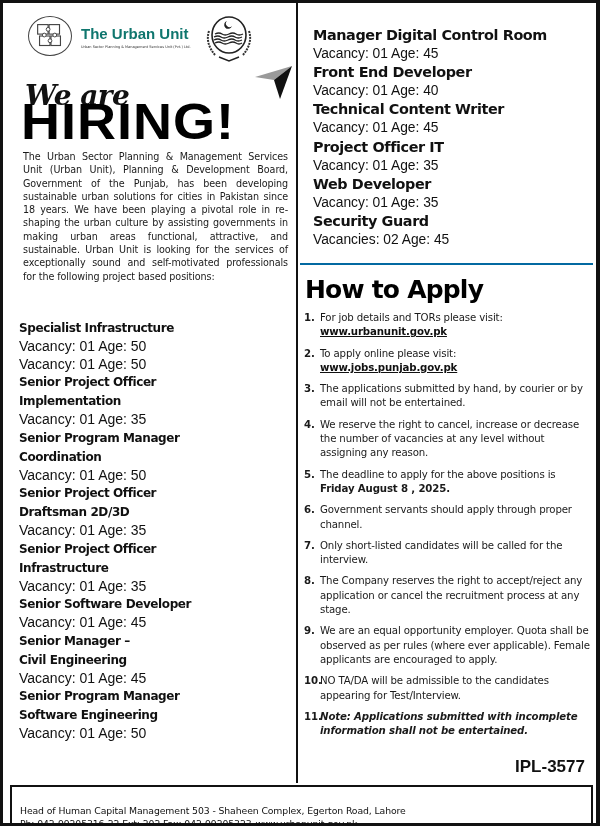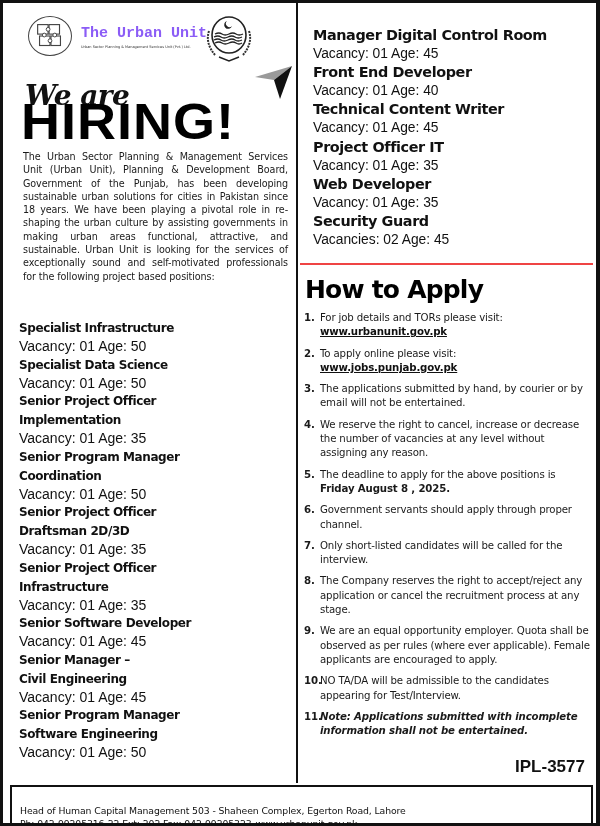--- a/index.html
+++ b/index.html
@@ -6,37 +6,37 @@
   html, body { width: 600px; height: 826px; background: #fff; overflow: hidden; }
   body { position: relative; font-family: "DejaVu Sans", sans-serif; color: #111; }
 
   .frame { position: absolute; left: 0; top: 0; width: 600px; height: 826px; border: 3px solid #111; border-right-width: 4px; }
 
   
   .left { position: absolute; left: 3px; top: 3px; width: 295px; height: 780px; border-right: 2px solid #111; }
   .logos { position: absolute; left: 20px; top: 10px; height: 50px; width: 240px; }
   .logo-puzzle { position: absolute; left: 5px; top: 3px; width: 44px; height: 40px; border: 1.5px solid #444; border-radius: 50%; }
   .logo-puzzle svg { width: 100%; height: 100%; }
-  .brand-name { position: absolute; left: 58px; top: 12px; font-family: Liberation Mono, monospace; font-weight: bold; font-size: 15px; color: #8b5cf6; white-space: nowrap; }
+  .brand-name { position: absolute; left: 58px; top: 12px; font-family: Liberation Sans, sans-serif; font-weight: bold; font-size: 15px; color: #0f766e; white-space: nowrap; }
   .brand-sub { position: absolute; left: 58px; top: 32px; font-size: 3.5px; color: #333; white-space: nowrap; }
   .logo-emblem { position: absolute; left: 178px; top: 0; width: 56px; height: 50px; }
 
   .arrow-shape { position: absolute; left: 247px; top: 60px; width: 45px; height: 40px; }
 
   .we-are { position: absolute; left: 22px; top: 76px; font-family: "DejaVu Serif", serif; font-style: italic; font-weight: bold; font-size: 28px; color: #111; letter-spacing: -0.5px; }
   .hiring { position: absolute; left: 18px; top: 96px; font-family: "Liberation Sans", sans-serif; font-weight: bold; font-size: 54px; line-height: 48px; color: #000; letter-spacing: 1px; transform: scaleY(0.92); transform-origin: top left; }
 
   .intro { position: absolute; left: 20px; top: 147px; width: 265px; font-family: "DejaVu Sans", sans-serif; font-size: 9.6px; line-height: 13.3px; text-align: justify; color: #1a1a1a; letter-spacing: -0.1px; }
 
   .positions-left { position: absolute; left: 16px; top: 316px; width: 275px; }
   .pos-title { font-family: "DejaVu Sans", sans-serif; font-weight: bold; font-size: 12px; line-height: 19px; color: #111; letter-spacing: -0.4px; }
   .pos-meta { font-family: "Liberation Sans", sans-serif; font-size: 14px; line-height: 17.5px; color: #111; }
 
   
-  .right-top { position: absolute; left: 300px; top: 3px; width: 293px; height: 262px; border-bottom: 2px solid #ef4444; }
+  .right-top { position: absolute; left: 300px; top: 3px; width: 293px; height: 262px; border-bottom: 2px solid #0369a1; }
   .positions-right { position: absolute; left: 13px; top: 23px; width: 275px; }
   .positions-right .pos-title { font-size: 14.4px; line-height: 19px; }
   .positions-right .pos-meta { font-size: 13.8px; line-height: 18.2px; }
 
   
   .apply { position: absolute; left: 300px; top: 267px; width: 293px; height: 516px; }
   .apply-title { position: absolute; left: 5px; top: 8px; font-family: "DejaVu Sans", sans-serif; font-weight: bold; font-size: 25px; letter-spacing: -0.8px; color: #000; }
   .apply-list { position: absolute; left: 4px; top: 44px; width: 288px; list-style: none; }
   .apply-list li { position: relative; padding-left: 16px; font-family: "DejaVu Sans", sans-serif; font-size: 10.2px; line-height: 14.3px; margin-bottom: 7px; color: #1a1a1a; letter-spacing: -0.15px; }
   .apply-list li .num { position: absolute; left: 0; top: 0; font-weight: bold; }
@@ -95,21 +95,20 @@
   <div class="hiring">HIRING!</div>
 
   <p class="intro">The Urban Sector Planning &amp; Management Services Unit (Urban Unit), Planning &amp; Development Board, Government of the Punjab, has been developing sustainable urban solutions for cities in Pakistan since 18 years. We have been playing a pivotal role in re-shaping the urban culture by assisting governments in making urban areas functional, attractive, and sustainable. Urban Unit is looking for the services of exceptionally sound and self-motivated professionals for the following project based positions:</p>
 
   <div class="positions-left">
     <div>
       <div class="pos-title">Specialist Infrastructure</div>
       <div class="pos-meta">Vacancy: 01 Age: 50</div>
     </div>
     <div>
-      <div class="pos-title">Specialist Data Science</div>
       <div class="pos-meta">Vacancy: 01 Age: 50</div>
     </div>
     <div>
       <div class="pos-title">Senior Project Officer</div>
       <div class="pos-title">Implementation</div>
       <div class="pos-meta">Vacancy: 01 Age: 35</div>
     </div>
     <div>
       <div class="pos-title">Senior Program Manager</div>
       <div class="pos-title">Coordination</div>

